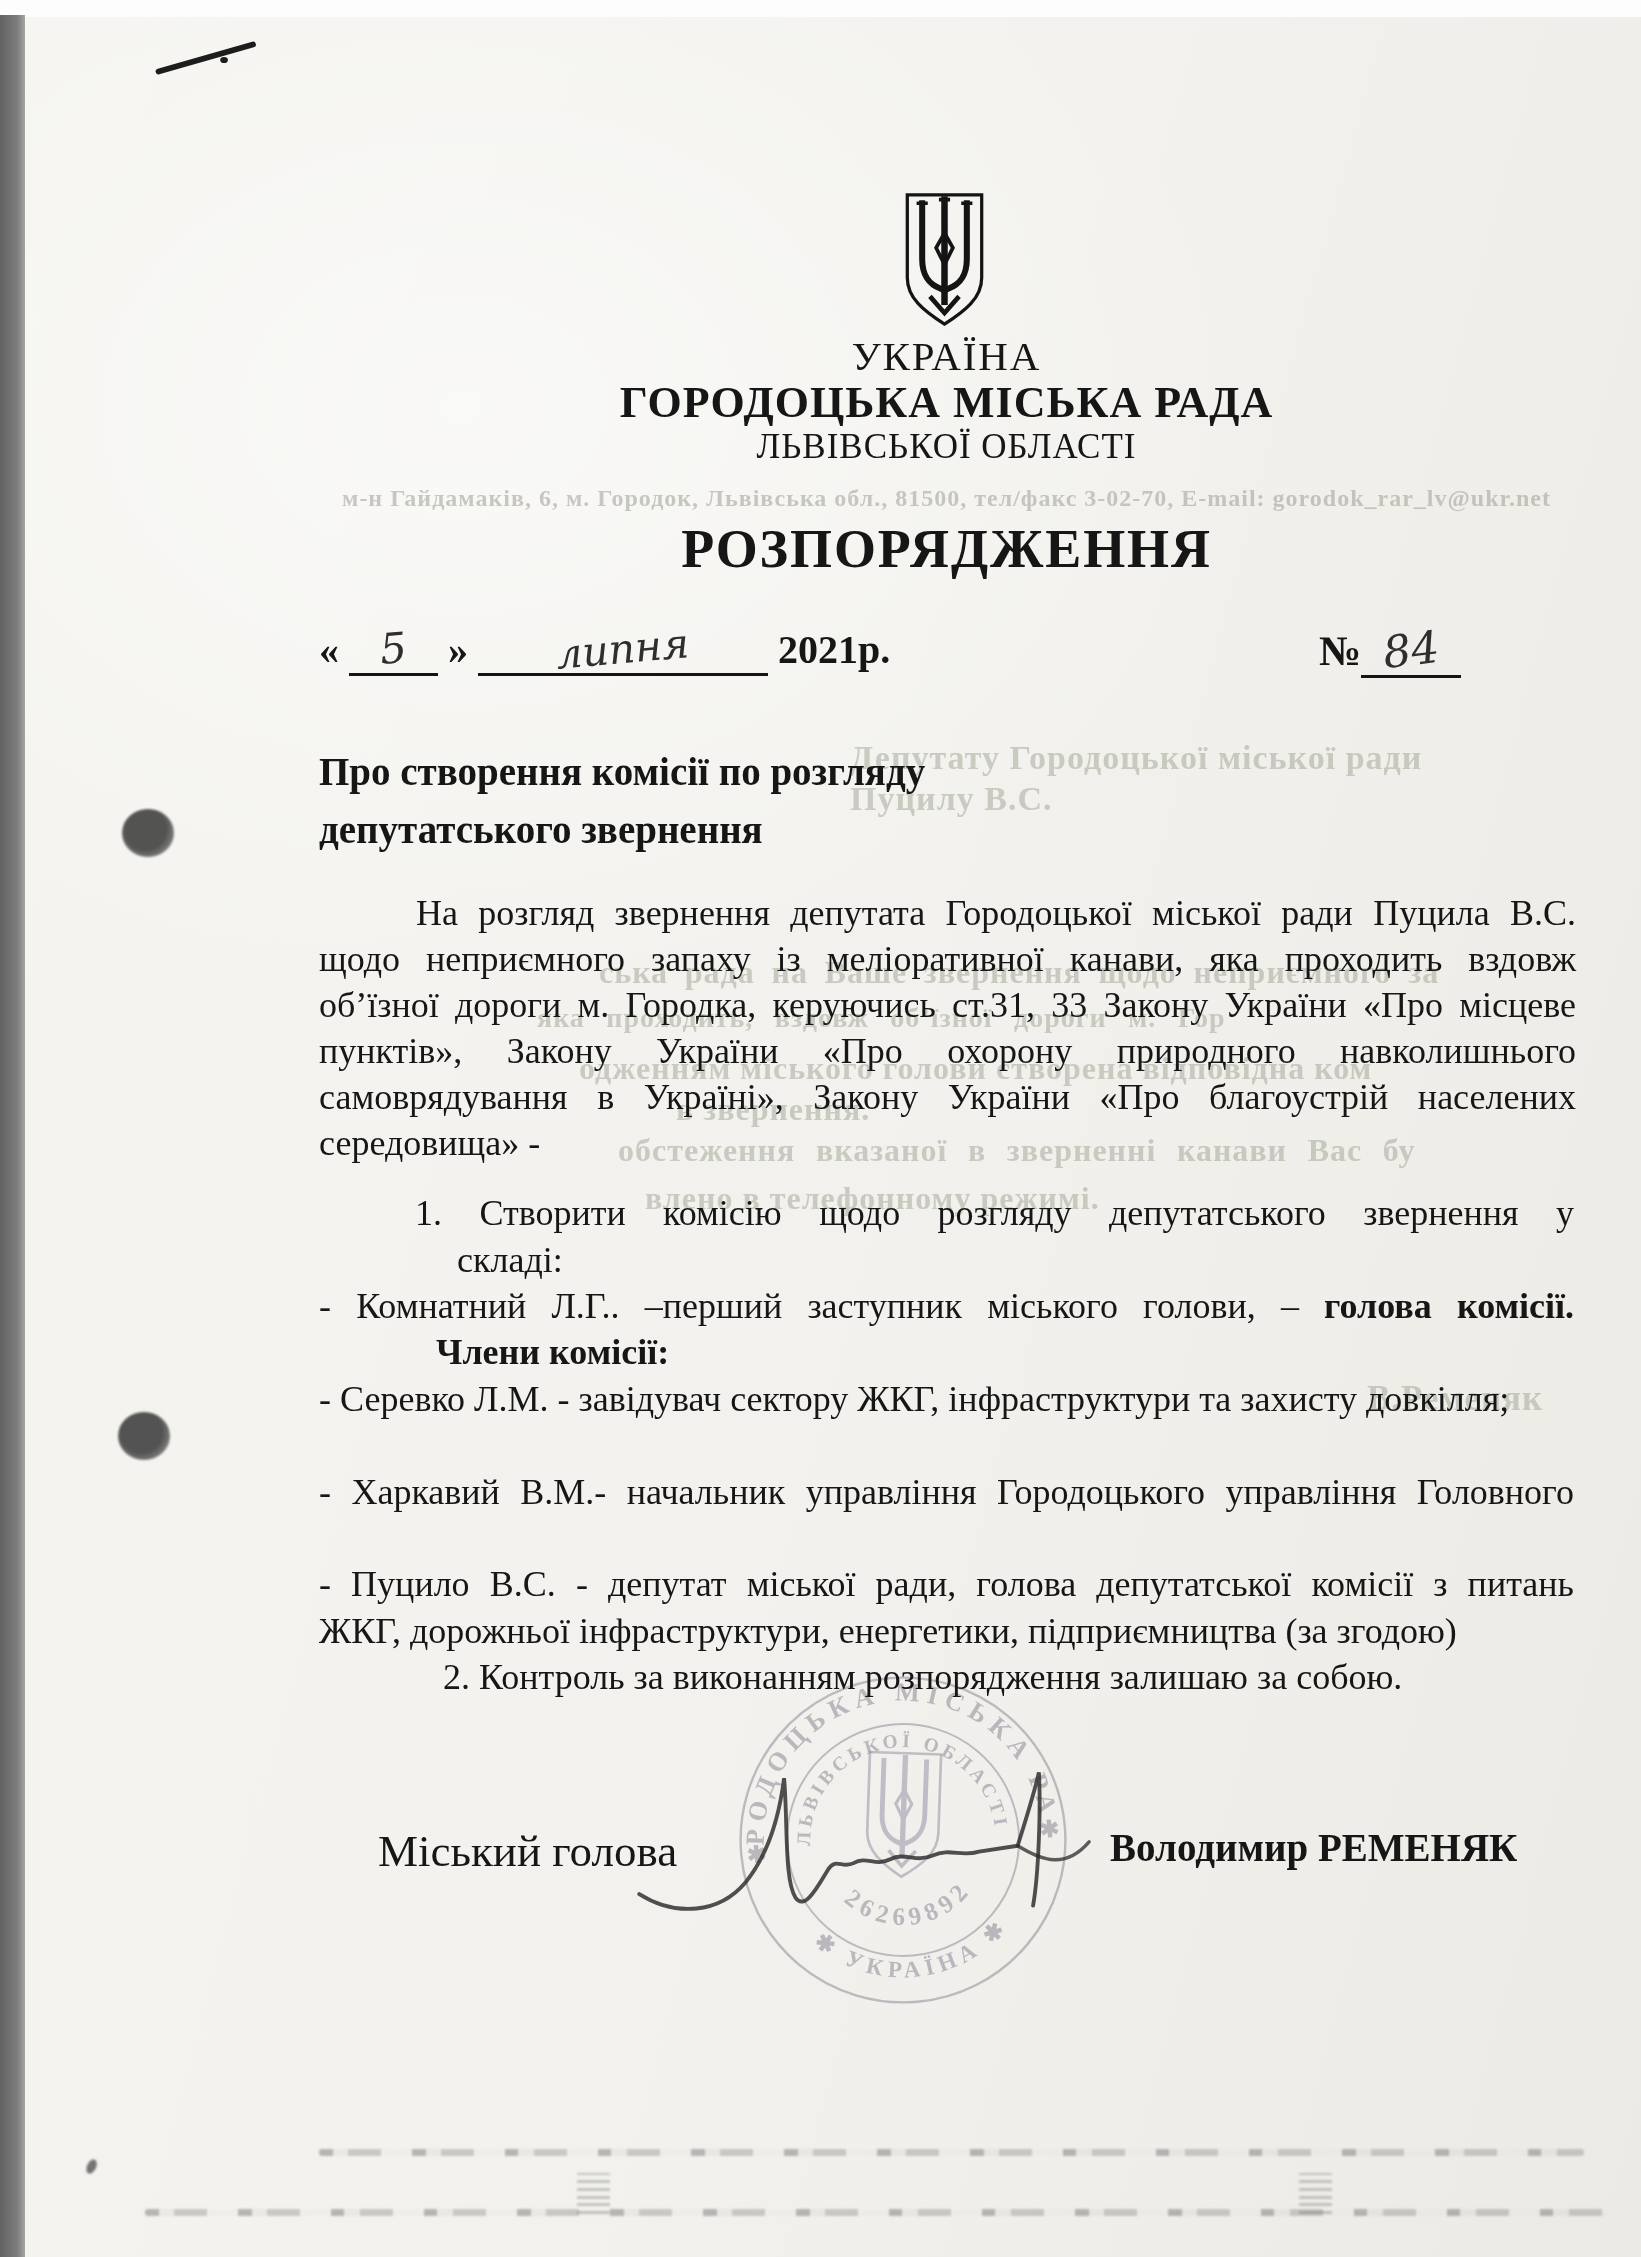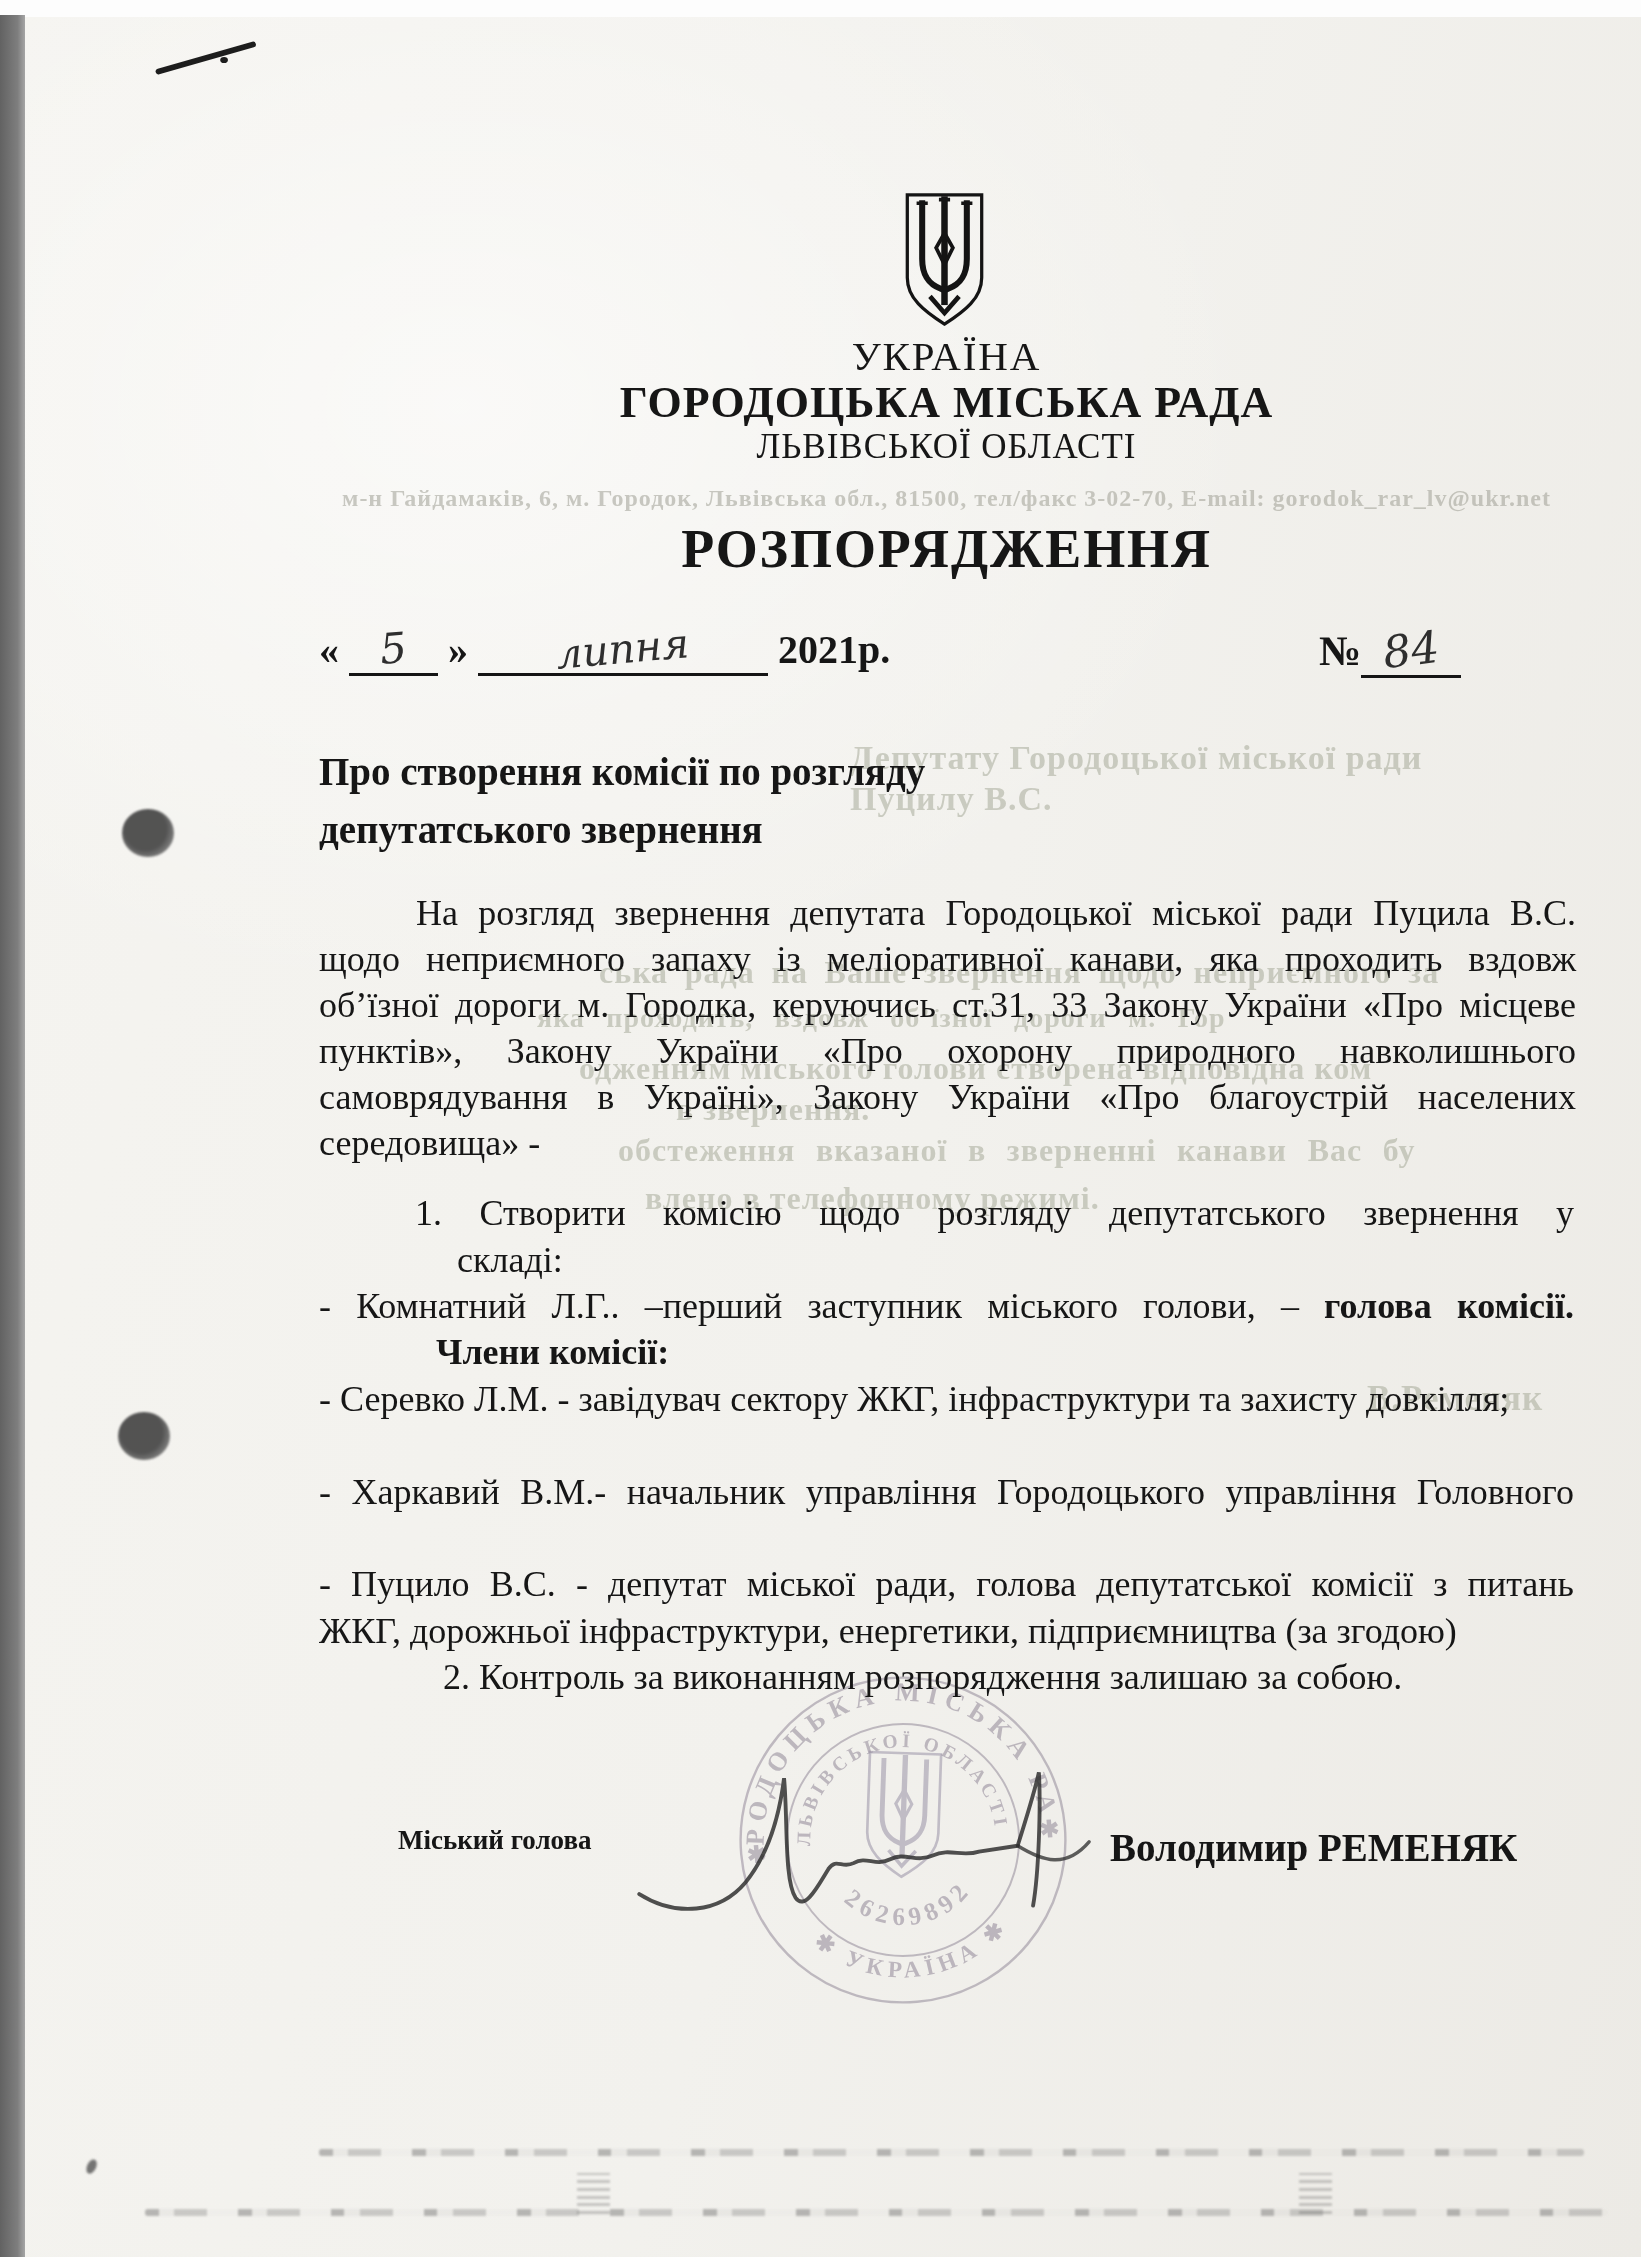--- a/index.html
+++ b/index.html
@@ -76,21 +76,21 @@
   .l-m3{left:319px;top:1423px;}
   .l-m4a{left:319px;top:1470px;}
   .l-m4b{left:319px;top:1516px;}
   .l-m5a{left:319px;top:1562px;}
   .l-m5b{left:319px;top:1609px;}
   .l-i2{left:415px;top:1655px;margin-left:28px;}
 
   
   .seal{position:absolute;left:729px;top:1666px;width:348px;height:348px;z-index:5;transform:rotate(-5deg);}
   .sigsvg{position:absolute;left:618px;top:1728px;width:502px;height:222px;z-index:12;}
-  .sign-title{position:absolute;left:378px;top:1825px;font-size:27px;font-weight:bold;z-index:10;margin-left:20px;}
+  .sign-title{position:absolute;left:378px;top:1825px;font-size:45px;font-weight:normal;z-index:10;}
   .sign-name{position:absolute;left:1110px;top:1825px;font-size:39px;font-weight:bold;z-index:10;}
 
   
   .smudge{position:absolute;height:6.8px;border-radius:2.9px;filter:blur(1.2px);opacity:.7;z-index:20;
     background:repeating-linear-gradient(90deg, rgba(85,85,85,.55) 0 13.5px, rgba(130,130,130,.12) 13.5px 29px,
       rgba(95,95,95,.4) 29px 62px, rgba(160,160,160,.06) 62px 93px);}
   .sm1{left:319px;top:2149px;width:1265px;}
   .sm2{left:145px;top:2209px;width:1463px;}
   .smear{position:absolute;width:33px;height:44px;filter:blur(1px);opacity:.55;z-index:20;
     background:repeating-linear-gradient(0deg, rgba(80,80,80,.5) 0 2.9px, transparent 2.9px 7.7px);}

